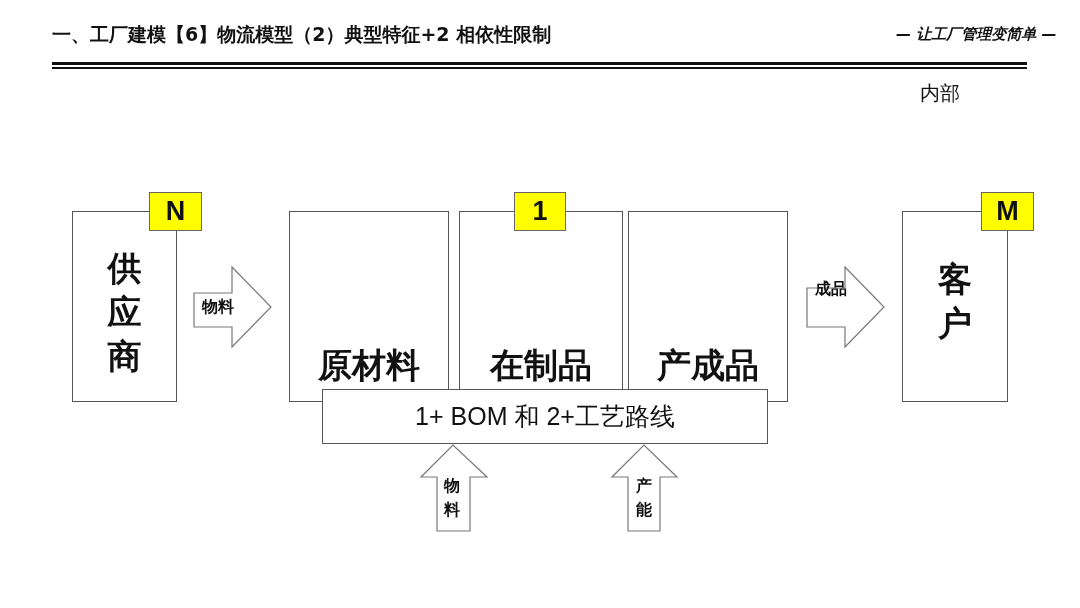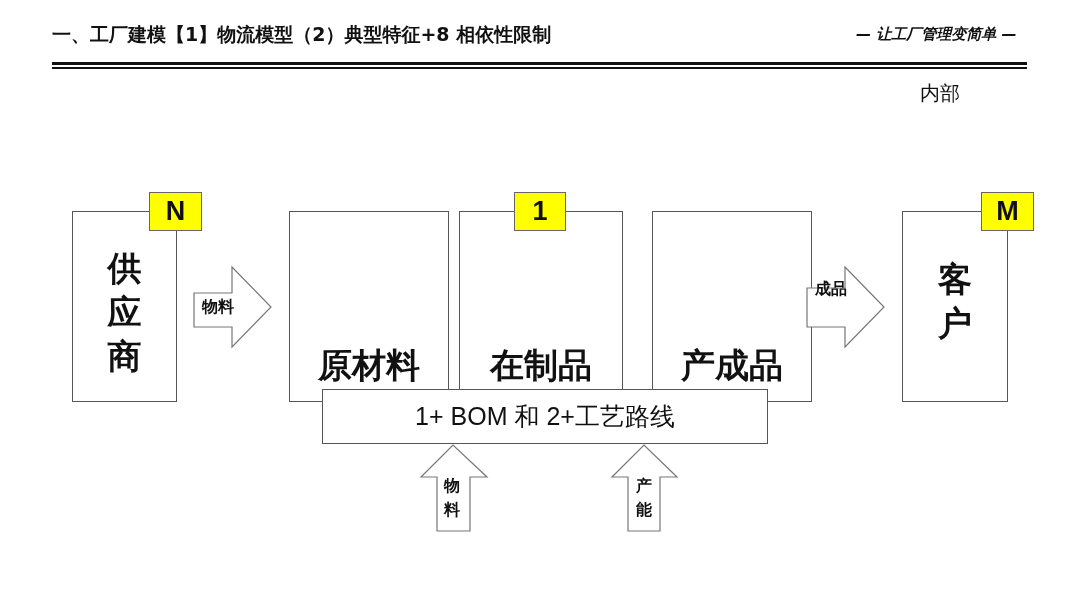--- a/index.html
+++ b/index.html
@@ -1,35 +1,35 @@
 <!DOCTYPE html>
 <html><head>
 <meta charset="utf-8">
 <style>
   * { margin: 0; padding: 0; box-sizing: border-box; }
   html, body { width: 1080px; height: 608px; background: #ffffff; overflow: hidden; }
   body { position: relative; font-family: "DejaVu Sans", "Liberation Sans", sans-serif; color: #111; }
   .abs { position: absolute; }
   .title { left: 52px; top: 22px; font-size: 19px; font-weight: bold; letter-spacing: 0px; }
-  .slogan { left: 856px; top: 25px; font-size: 15px; font-weight: bold; font-style: italic; }
+  .slogan { left: 896px; top: 25px; font-size: 15px; font-weight: bold; font-style: italic; }
   .rule-thick { left: 52px; top: 62px; width: 975px; height: 3px; background: #111; }
   .rule-thin { left: 52px; top: 67px; width: 975px; height: 2px; background: #111; }
   .internal { left: 920px; top: 80px; font-size: 20px; font-weight: normal; }
   .box { border: 1.5px solid #555; background: #fff; }
   .vtext { display: flex; flex-direction: column; align-items: center; justify-content: center; font-weight: bold; font-size: 34px; line-height: 44px; }
   .htext { display: flex; align-items: flex-end; justify-content: center; font-weight: bold; font-size: 34px; }
   .badge { background: #ffff00; border: 1.5px solid #666; display: flex; align-items: center; justify-content: center; font-family: "Liberation Sans", sans-serif; font-weight: bold; font-size: 27px; }
   .bom { display: flex; align-items: center; justify-content: center; font-size: 25px; font-family: "Liberation Sans", "DejaVu Sans", sans-serif; }
   .arrow-label { font-weight: bold; font-size: 16px; }
   svg { position: absolute; overflow: visible; }
 </style>
 </head>
 <body>
 
-<div class="abs title">一、工厂建模【1】物流模型（2）典型特征+8 相依性限制</div>
+<div class="abs title">一、工厂建模【6】物流模型（2）典型特征+2 相依性限制</div>
 <div class="abs slogan">— 让工厂管理变简单 —</div>
 <div class="abs rule-thick"></div>
 <div class="abs rule-thin"></div>
 <div class="abs internal">内部</div>
 
 <div class="abs box vtext" style="left:72px; top:211px; width:105px; height:191px; padding-top:10px;">
   <span>供</span>
   <span>应</span>
   <span>商</span>
 </div>
@@ -40,21 +40,21 @@
 </svg>
 <div class="abs arrow-label" style="left:202px; top:297px;">物料</div>
 
 <div class="abs box htext" style="left:289px; top:211px; width:160px; height:191px; padding-bottom:12px;">
   <span>原材料</span>
 </div>
 <div class="abs box htext" style="left:459px; top:211px; width:164px; height:191px; padding-bottom:12px;">
   <span>在制品</span>
 </div>
 <div class="abs badge" style="left:514px; top:192px; width:52px; height:39px;">1</div>
-<div class="abs box htext" style="left:652px; top:211px; width:160px; height:191px; padding-bottom:12px;">
+<div class="abs box htext" style="left:628px; top:211px; width:160px; height:191px; padding-bottom:12px;">
   <span>产成品</span>
 </div>
 
 <div class="abs box bom" style="left:322px; top:373px; width:446px; height:55px;margin-top:16px;">
   <span>1+ BOM 和 2+工艺路线</span>
 </div>
 
 <svg style="left:0; top:0;" width="1" height="1">
   <polygon points="807,288 845,288 845,267 884,307 845,347 845,327 807,327" fill="#fff" stroke="#777" stroke-width="1.2"></polygon>
 </svg>

